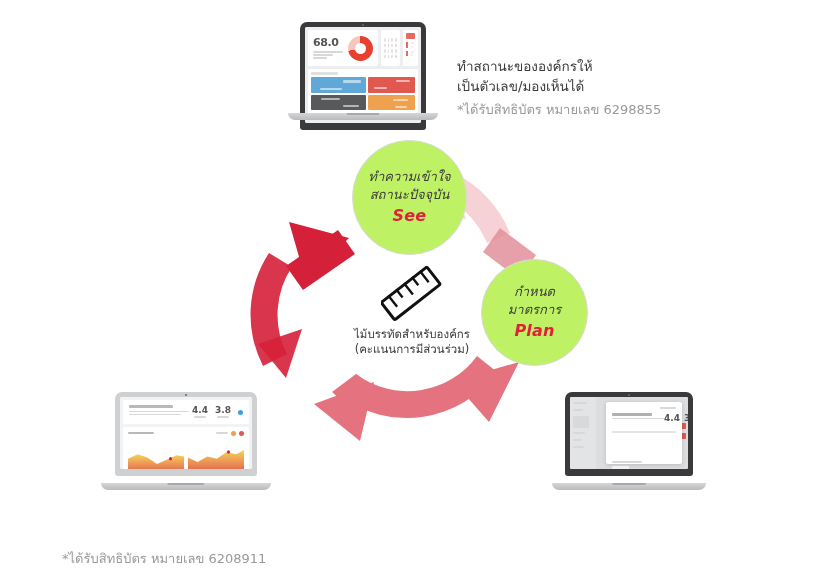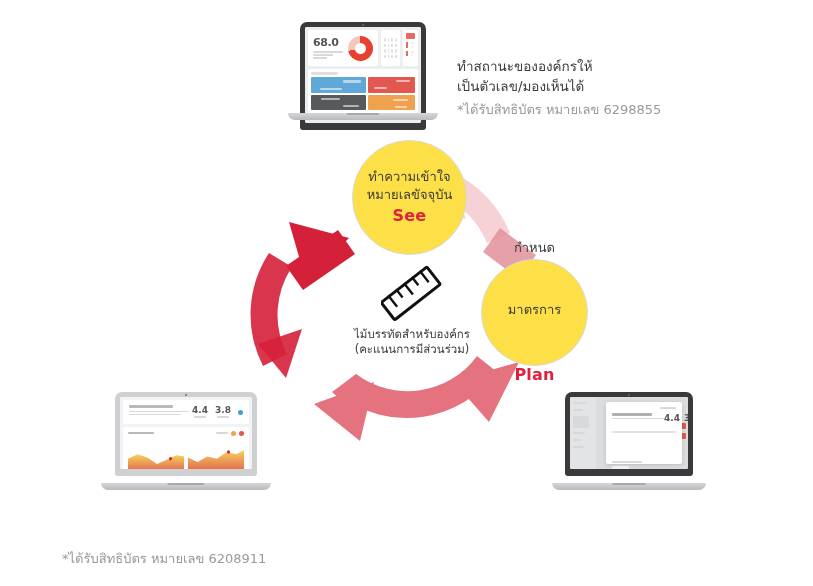--- a/index.html
+++ b/index.html
@@ -90,24 +90,24 @@
     background: #fff; border-radius: 2px; box-shadow: 0 1px 4px rgba(0,0,0,.16);
     padding: 5px 6px; display: flex; flex-direction: column; gap: 3px;
   }
   .md-btn { position: absolute; right: 2%; width: 16%; height: 9%; background: #e0584f; border-radius: 1px; }
   .md-input { height: 9px; background: #f2f3f5; border: 1px solid #e2e3e5; border-radius: 1px; }
   .md-red { height: 2.5px; width: 40%; background: #e0584f; border-radius: 1px; }
   .md-pill { width: 26%; height: 7px; background: #eef0f2; border-radius: 1px; }
 
   
   .node {
-    position: absolute; border-radius: 50%; background: #fde047;
+    position: absolute; border-radius: 50%; background: #bef264;
     border: 1px solid #d9d9d9; display: flex; flex-direction: column;
     align-items: center; justify-content: center; text-align: center;
-    color: #3c3c3c; font-size: 13px; line-height: 1.35;
+    color: #3c3c3c; font-size: 13px; line-height: 1.35; font-style: italic;
   }
   .node .en { font-size: 16px; font-weight: 700; color: #e0213c; margin-top: 2px; letter-spacing: .2px; }
 
   
   .ruler-wrap { position: absolute; display: flex; flex-direction: column; align-items: center; }
   .ruler-cap { font-size: 11.5px; color: #3c3c3c; text-align: center; line-height: 1.3; white-space: pre-line; margin-top: 3px; }
 </style>
 </head>
 <body>
 
@@ -228,25 +228,25 @@
     <g>
       <path d="M263,366 A112,112 0 0 1 269,253 L292,267 A86,86 0 0 0 287,354 Z" fill="#d5203a" opacity=".9"></path>
       <path d="M286,378 L258,344 L302,329 Z" fill="#d5203a" opacity=".9"></path>
       <path d="M286,266 L338,230 L355,254 L303,290 Z" fill="#d5203a"></path>
       <path d="M289,222 L349,238 L306,281 Z" fill="#d5203a"></path>
     </g>
   </svg>
 
   <div class="node" style="left:352px; top:140px; width:115px; height:115px;">
     <span>ทำความเข้าใจ</span>
-    <span>หมายเลขัจจุบัน</span>
+    <span>สถานะปัจจุบัน</span>
     <span class="en">See</span>
   </div>
 
-  <div class="node" style="left:481px; top:259px; width:107px; height:107px;gap:44px;">
+  <div class="node" style="left:481px; top:259px; width:107px; height:107px;">
     <span>กำหนด</span>
     <span>มาตรการ</span>
     <span class="en">Plan</span>
   </div>
 
 
   <div class="ruler-wrap" style="left:337px; top:266px; width:150px;">
     <svg width="62" height="58" viewBox="0 0 62 58">
       <g transform="rotate(-38 31 29)">
         <rect x="2" y="16" width="58" height="22" rx="1.5" fill="#ffffff" stroke="#111111" stroke-width="3"></rect>

